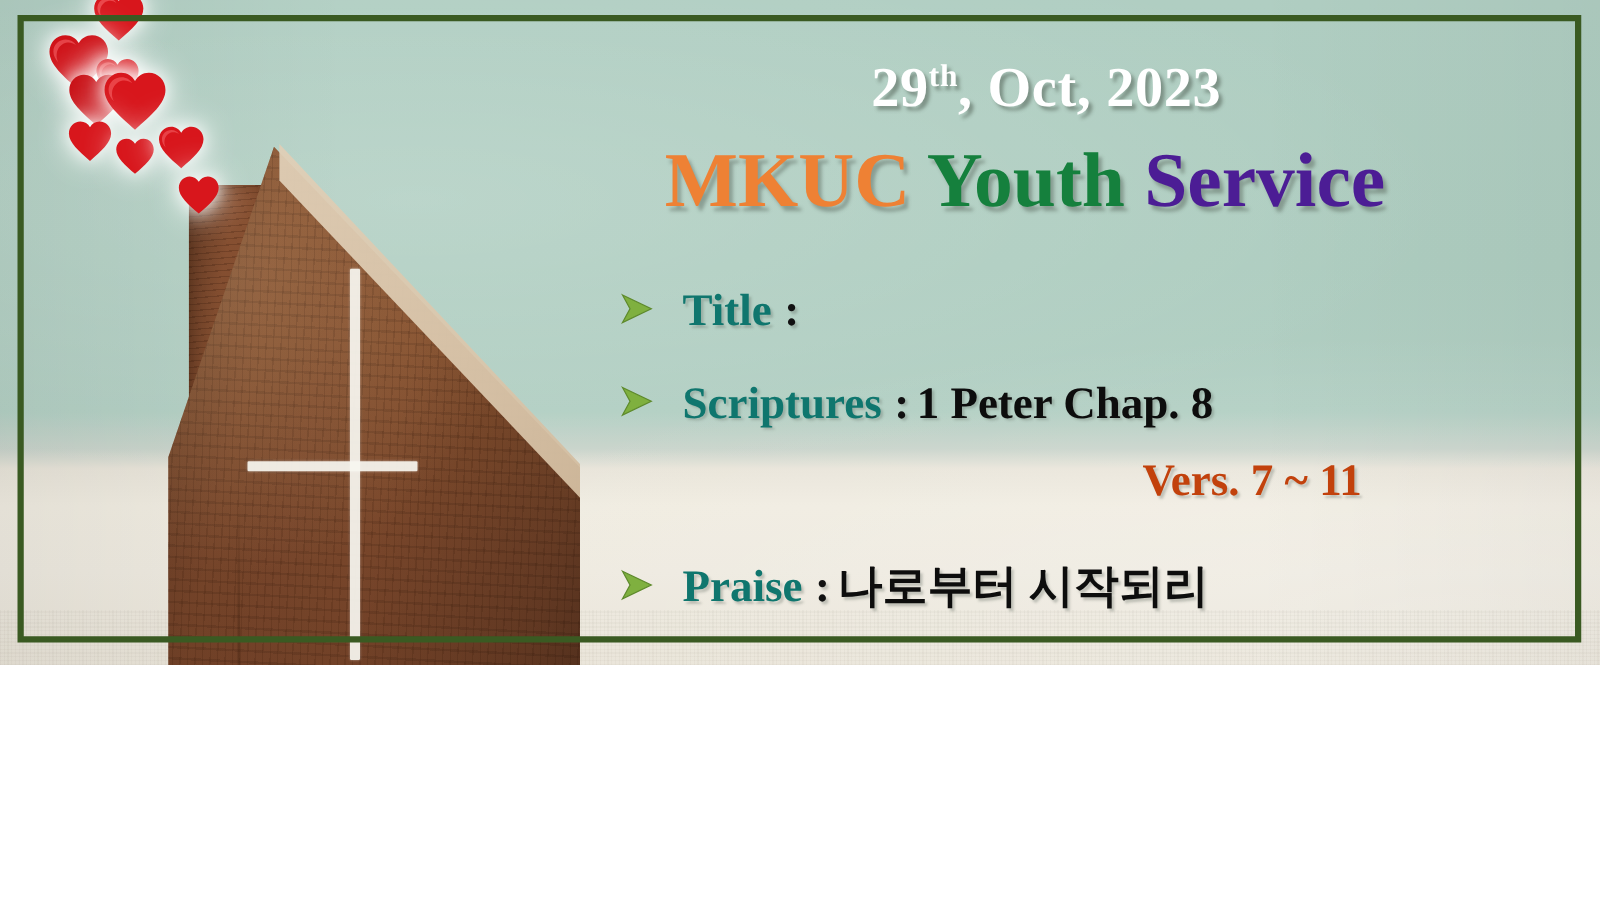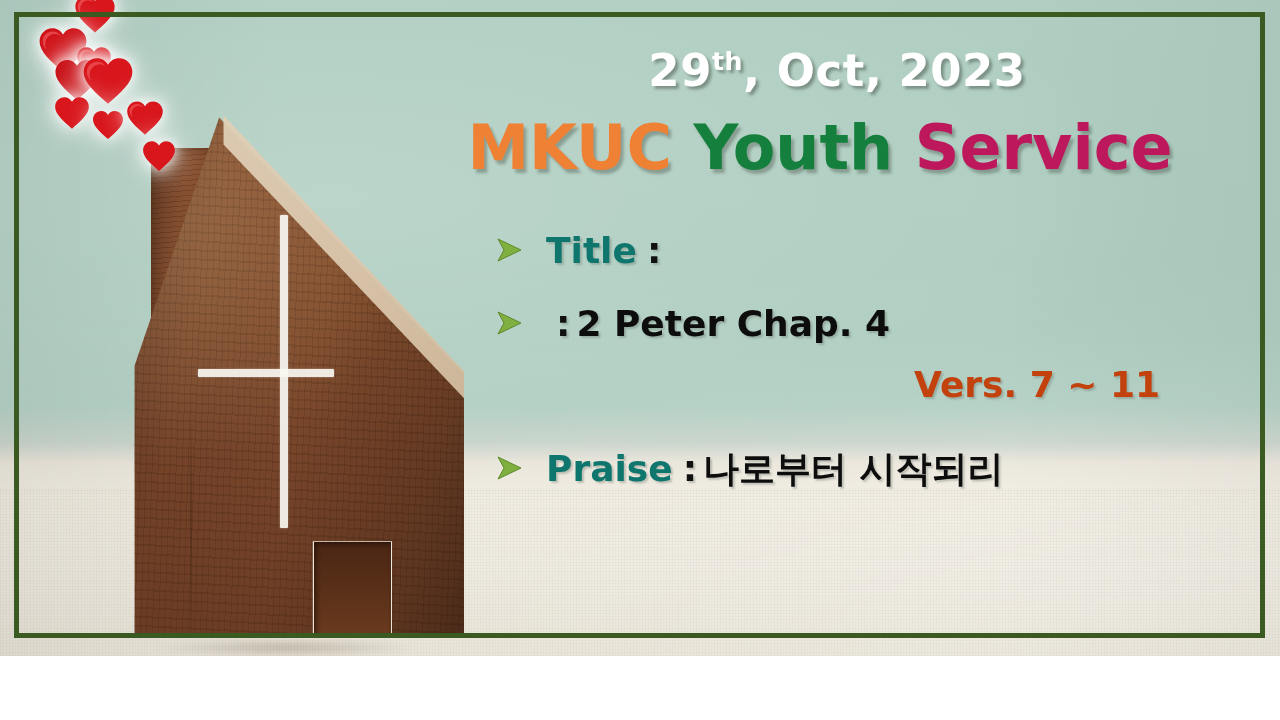--- a/index.html
+++ b/index.html
@@ -9,23 +9,24 @@
     background: #ffffff;
   }
   body {
     font-family: "DejaVu Sans", "Liberation Sans", sans-serif;
   }
 
   
   #slide {
     position: relative;
     width: 1280px;
-    height: 656px;
+    height: 532px;
     overflow: hidden;
     background: #f2efe6;
+    font-family: Liberation Serif, serif;
   }
 
   
   .photo-bg {
     position: absolute;
     inset: 0;
     background:
       linear-gradient(to bottom,
         #b0cec2 0%,
         #aecdc0 40%,
@@ -216,21 +217,21 @@
     text-align: center;
     font-size: 62px;
     font-weight: bold;
     letter-spacing: 0px;
     margin-top: 14px;
     white-space: nowrap;
     text-shadow: 3px 4px 3px rgba(70,80,70,0.40);
   }
   .t-mkuc   { color: #ee8134; text-align: right; }
   .t-youth  { color: #15803d; }
-  .t-service{ color: #be185d; }
+  .t-service{ color: #4c1d95; }
 
   
   .bullets {
     margin-top: 46px;
     padding-left: 114px;
   }
   .bullet-row {
     display: flex;
     align-items: baseline;
     margin-bottom: 32px;
@@ -365,22 +366,23 @@
         <span class="bullet-label">Title</span>
         <span class="bullet-sep">:</span>
       </div>
 
       <div class="bullet-row">
         <span class="bullet-arrow">
           <svg width="30" height="30" viewBox="0 0 30 30">
               <path d="M4 4 L27 15 L4 26 L10 15 Z" fill="#7fb03f" stroke="#5e8a2c" stroke-width="1"></path>
             </svg>
         </span>
+        <span class="bullet-label">Scriptures</span>
         <span class="bullet-sep">:</span>
-        <span class="bullet-value">2 Peter Chap. 4</span>
+        <span class="bullet-value">1 Peter Chap. 8</span>
       </div>
 
       <div class="continuation">Vers. 7 ~ 11</div>
 
       <div class="bullet-row row-praise">
         <span class="bullet-arrow">
           <svg width="30" height="30" viewBox="0 0 30 30">
               <path d="M4 4 L27 15 L4 26 L10 15 Z" fill="#7fb03f" stroke="#5e8a2c" stroke-width="1"></path>
             </svg>
         </span>

